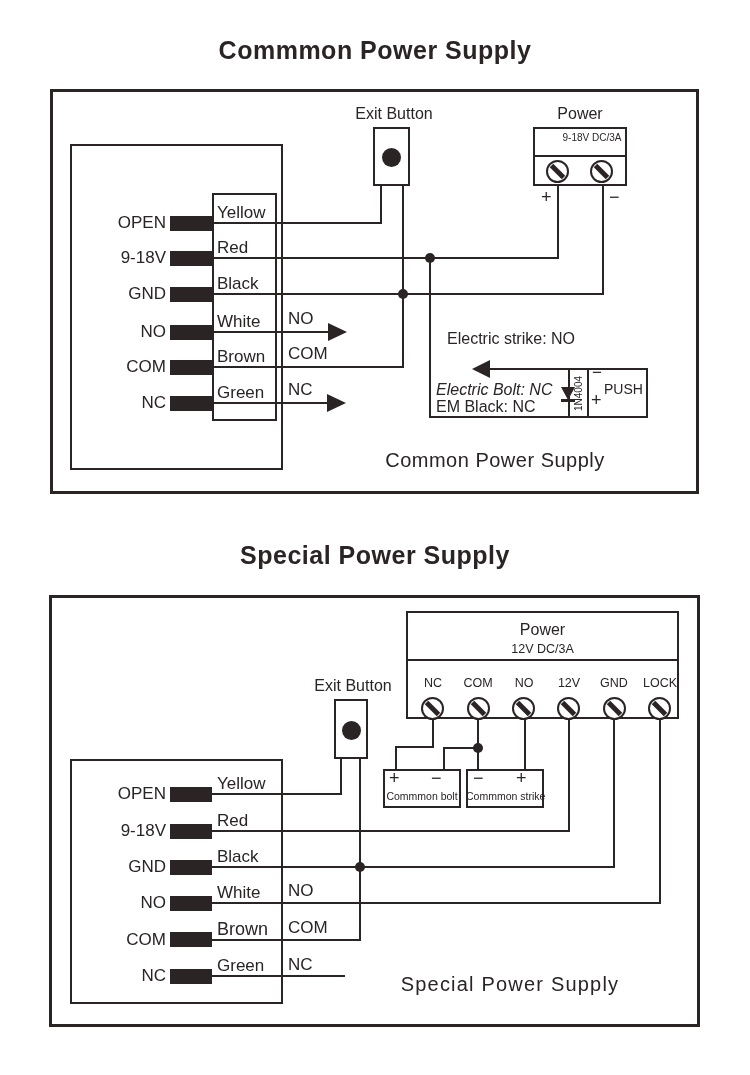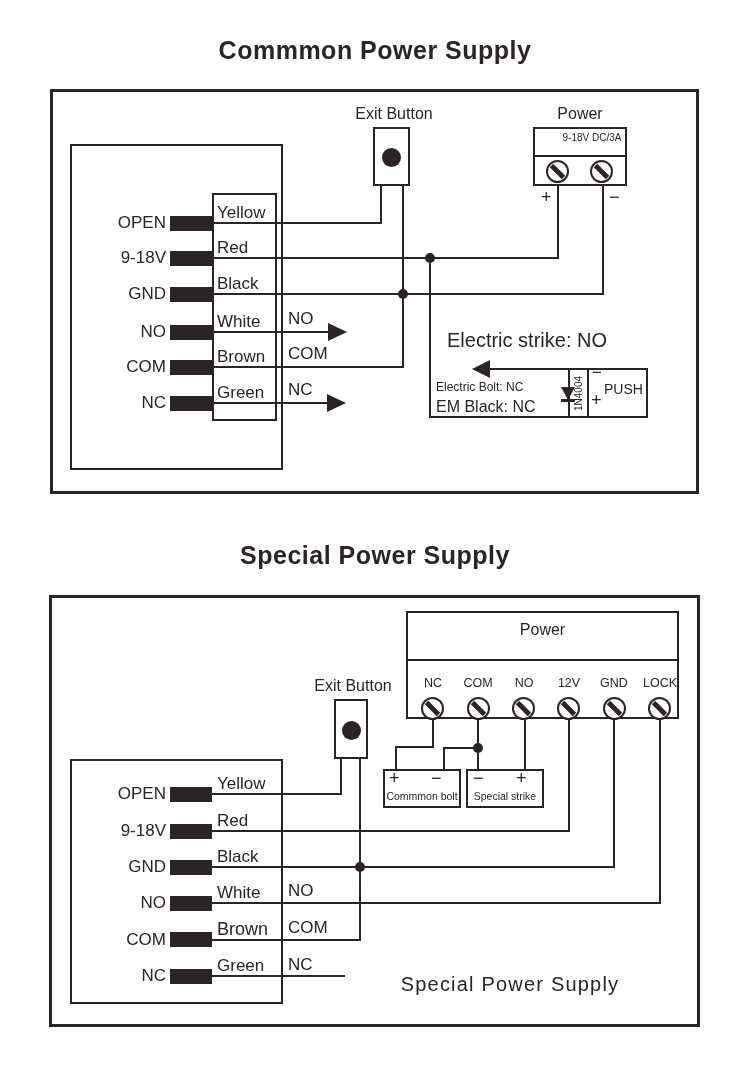--- a/index.html
+++ b/index.html
@@ -105,31 +105,33 @@
   <div class="arr-l" style="left:472px; top:360px;"></div>
   <div class="box wbg" style="left:568px; top:368px; width:80px; height:50px;"></div>
   <div class="vl" style="left:587px; top:370px; height:46px;"></div>
   <div class="rot" style="left:570px; top:372px; width:17px; height:43px; font-size:10px;">1N4004</div>
   <div class="tri-down" style="left:561px; top:387px;"></div>
   <div class="hl" style="left:561px; top:399px; width:14px; height:3px;"></div>
   <div class="txt" style="left:592px; top:364px; font-size:17px;">−</div>
   <div class="txt" style="left:591px; top:391px; font-size:18px;">+</div>
   <div class="txt" style="left:604px; top:382px; font-size:14px;">PUSH</div>
 
-  <div class="txt" style="left:447px; top:330px; font-size:20px;">Electric strike: NO</div>
-  <div class="txt" style="left:436px; top:381px; font-size:12px;">Electric Bolt: NC</div>
+  <div class="txt" style="left:447px; top:330px; font-size:16px;">Electric strike: NO</div>
+  <div class="txt" style="left:436px; top:381px; font-size:16px;font-style:italic;">Electric Bolt: NC</div>
   <div class="txt" style="left:436px; top:398px; font-size:16px;">EM Black: NC</div>
 
+  <div class="caption" style="left:345px; top:449px; letter-spacing:.5px;">Common Power Supply</div>
 
   <div class="title" style="top:541px;">Special Power Supply</div>
 
   <div class="obox" style="left:49px; top:595px; width:651px; height:432px;"></div>
 
   <div class="box wbg" style="left:406px; top:611px; width:273px; height:108px;"></div>
   <div class="txt ctr" style="left:406px; top:621px; width:273px; font-size:16px;">Power</div>
+  <div class="txt ctr" style="left:406px; top:643px; width:273px; font-size:12.5px;">12V DC/3A</div>
   <div class="hl" style="left:406px; top:659px; width:273px;"></div>
 
   <div class="txt ctr" style="left:408px; top:677px; width:50px; font-size:12.5px;">NC</div>
   <div class="txt ctr" style="left:453px; top:677px; width:50px; font-size:12.5px;">COM</div>
   <div class="txt ctr" style="left:499px; top:677px; width:50px; font-size:12.5px;">NO</div>
   <div class="txt ctr" style="left:544px; top:677px; width:50px; font-size:12.5px;">12V</div>
   <div class="txt ctr" style="left:589px; top:677px; width:50px; font-size:12.5px;">GND</div>
   <div class="txt ctr" style="left:635px; top:677px; width:50px; font-size:12.5px;">LOCK</div>
 
   <div class="screw" style="left:421px; top:697px;"></div>
@@ -152,21 +154,21 @@
   <div class="vl" style="left:659px; top:719px; height:185px;"></div>
 
   <div class="box wbg" style="left:383px; top:769px; width:78px; height:39px;"></div>
   <div class="txt" style="left:389px; top:769px; font-size:18px;">+</div>
   <div class="txt" style="left:431px; top:769px; font-size:18px;">−</div>
   <div class="txt ctr" style="left:383px; top:791px; width:78px; font-size:10.5px;">Commmon bolt</div>
 
   <div class="box wbg" style="left:466px; top:769px; width:78px; height:39px;"></div>
   <div class="txt" style="left:473px; top:769px; font-size:18px;">−</div>
   <div class="txt" style="left:516px; top:769px; font-size:18px;">+</div>
-  <div class="txt ctr" style="left:466px; top:791px; width:78px; font-size:10.5px;">Special strike</div>
+  <div class="txt ctr" style="left:466px; top:791px; width:78px; font-size:10.5px;">Commmon strike</div>
 
   <div class="txt ctr" style="left:303px; top:677px; width:100px; font-size:16px;">Exit Button</div>
   <div class="box wbg" style="left:334px; top:699px; width:34px; height:60px;"></div>
   <div class="btncircle" style="left:342px; top:721px;"></div>
   <div class="vl" style="left:340px; top:757px; height:38px;"></div>
   <div class="vl" style="left:359px; top:757px; height:184px;"></div>
 
   <div class="box" style="left:70px; top:759px; width:213px; height:245px;"></div>
 
   <div class="hl" style="left:170px; top:793px; width:172px;"></div>

